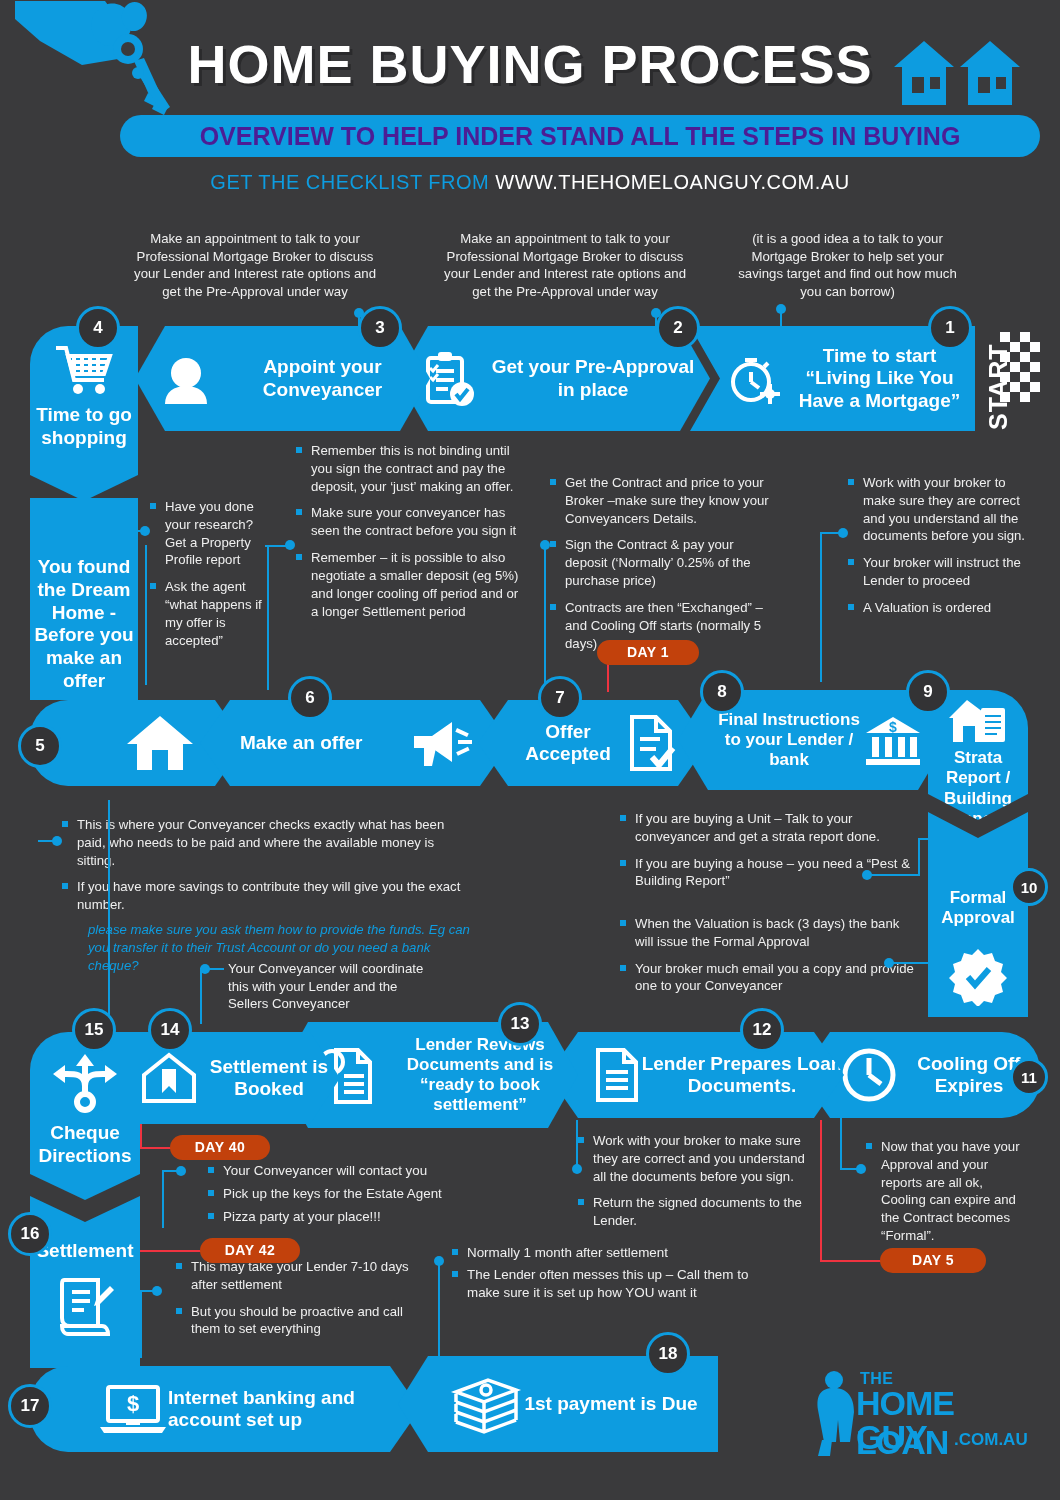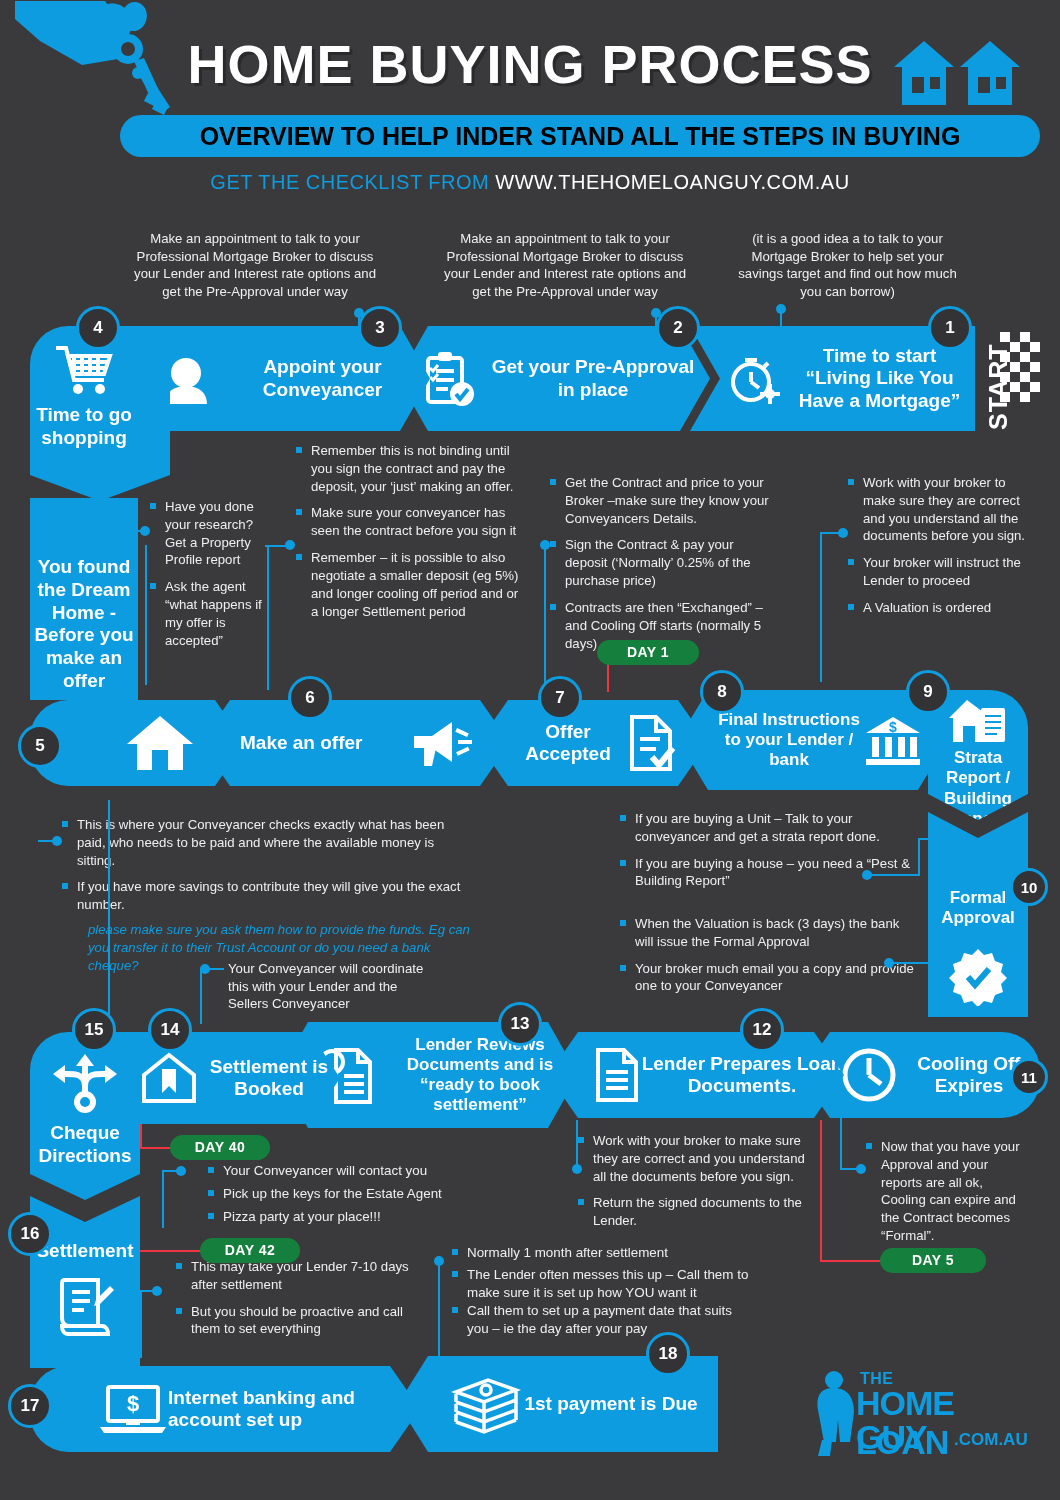--- a/index.html
+++ b/index.html
@@ -20,21 +20,21 @@
     font-size:54px;font-weight:bold;letter-spacing:1px;
     font-family:"Liberation Sans", sans-serif;
     text-shadow:3px 3px 0 #2a2a2c;
   }
   .subbar{
     position:absolute;left:120px;top:104px;width:920px;height:42px;
     background:#0d9ce0;border-radius:21px;
   }
   .subbar span{
     display:block;line-height:42px;text-align:center;
-    font-size:25px;font-weight:bold;color:#000000;letter-spacing:0px;
+    font-size:25px;font-weight:bold;color:#4c1d95;letter-spacing:0px;
   }
   .checkline{
     position:absolute;left:0;top:160px;width:1060px;text-align:center;
     font-size:20px;letter-spacing:0.5px;
   }
   .checkline .b{color:#0d9ce0;}
   .checkline .w{color:#ffffff;}
 
   
   .hand{position:absolute;left:10px;top:-10px;width:220px;height:120px;}
@@ -78,21 +78,21 @@
 
   
   .lineV{position:absolute;width:2px;background:#0d9ce0;}
   .lineH{position:absolute;height:2px;background:#0d9ce0;}
   .dot{position:absolute;width:10px;height:10px;border-radius:50%;background:#0d9ce0;}
   .lineVr{position:absolute;width:2px;background:#ef3340;}
   .lineHr{position:absolute;height:2px;background:#ef3340;}
 
   
   .daypill{
-    position:absolute;background:#15803d;color:#fff;border-radius:14px;
+    position:absolute;background:#c2410c;color:#fff;border-radius:14px;
     font-size:14px;font-weight:bold;height:25px;line-height:25px;text-align:center;
     letter-spacing:0.5px;z-index:25;
   }
 
   
   .startword{
     position:absolute;font-size:25px;font-weight:bold;color:#fff;
     writing-mode:vertical-rl;transform:rotate(180deg);letter-spacing:1px;
   }
   .flag{position:absolute;width:40px;height:76px;}
@@ -240,21 +240,21 @@
         <g fill="#fff">
           <path d="M29 8 c9 0 15 7 15 15 c0 8 -6 15 -15 15 c-9 0 -15 -7 -15 -15 c0 -8 6 -15 15 -15 z"></path>
           <path d="M8 54 c0 -12 9 -18 21 -18 c12 0 21 6 21 18 z"></path>
         </g>
       </svg>
     </span>
     <span class="lbl" style="text-align:center;flex:1;padding:0 6px;">Appoint your Conveyancer</span>
   </div>
   <div class="badge" style="left:358px;top:306px;">3</div>
 
-  <div class="vcol" style="left:30px;top:326px;width:108px;height:175px;border-top-left-radius:38px;border-top-right-radius:0;clip-path:polygon(0 0,100% 0,100% calc(100% - 26px),50% 100%,0 calc(100% - 26px));padding-left:32px;">
+  <div class="vcol" style="left:30px;top:326px;width:108px;height:175px;border-top-left-radius:38px;border-top-right-radius:0;clip-path:polygon(0 0,100% 0,100% calc(100% - 26px),50% 100%,0 calc(100% - 26px));">
     <div style="position:absolute;left:0;top:16px;width:108px;display:flex;justify-content:center;">
       <svg width="64" height="54" viewBox="0 0 64 54">
         <g fill="none" stroke="#fff" stroke-width="4">
           <path d="M4 6 L14 6 L22 38 L52 38"></path>
           <path d="M16 14 L58 14 L52 32 L21 32 Z"></path>
           <path d="M22 14 L22 32 M30 14 L30 32 M38 14 L38 32 M46 14 L46 32"></path>
           <path d="M17 20 L56 20 M19 26 L54 26"></path>
         </g>
         <g fill="#fff">
             <circle cx="26" cy="47" r="5"></circle>
@@ -540,21 +540,20 @@
   <div class="lineH" style="left:840px;top:1168px;width:20px;"></div>
   <div class="lineV" style="left:840px;top:1118px;height:52px;"></div>
 
   <div class="daypill" style="left:880px;top:1248px;width:106px;">DAY 5</div>
   <div class="lineHr" style="left:820px;top:1260px;width:64px;"></div>
   <div class="lineVr" style="left:820px;top:1120px;height:142px;"></div>
 
   <div class="bullets" style="left:452px;top:1244px;width:300px;font-size:13.4px;">
     <div class="bi" style="margin-bottom:4px;">Normally 1 month after settlement</div>
     <div class="bi" style="margin-bottom:0;">The Lender often messes this up – Call them to make sure it is set up how YOU want it</div>
-    <div class="bi" style="margin-bottom:4px;">Call them to set up a payment date that suits you – ie the day after your pay</div>
   </div>
   <div class="lineV" style="left:438px;top:1260px;height:108px;"></div>
   <div class="dot" style="left:434px;top:1256px;"></div>
 
   <div class="vcol pointtop" style="left:30px;top:1196px;width:110px;height:172px;">
     <div class="lbl" style="position:absolute;left:0;top:44px;width:110px;">Settlement</div>
     <div style="position:absolute;left:0;top:78px;width:110px;display:flex;justify-content:center;">
       <svg width="62" height="66" viewBox="0 0 62 66">
         <g fill="none" stroke="#fff" stroke-width="4">
           <path d="M10 6 L44 6 L44 52 L16 52 C10 52 8 48 8 44 L8 10 C8 7 9 6 10 6 Z"></path>

